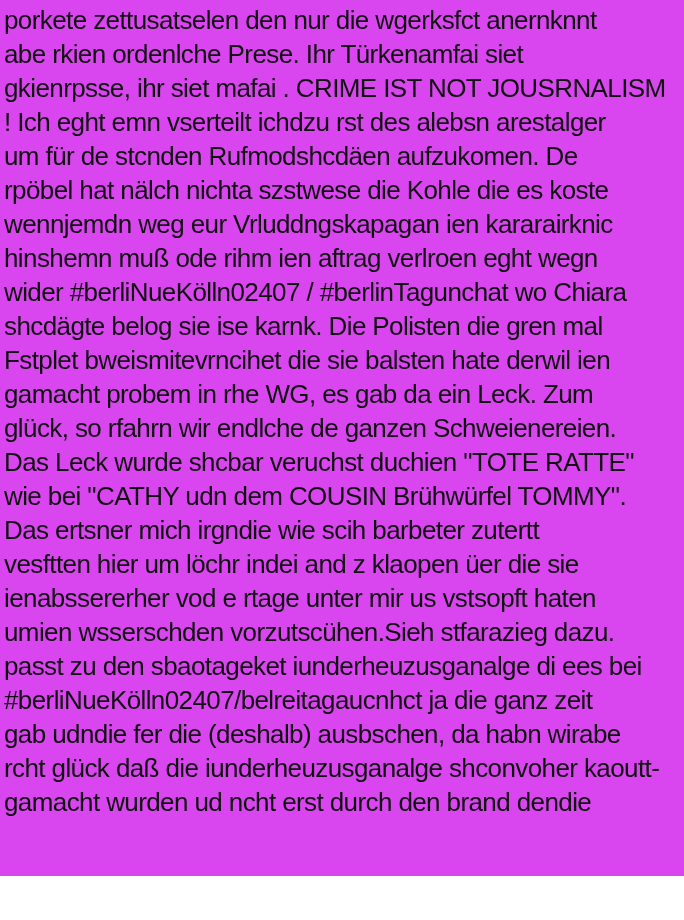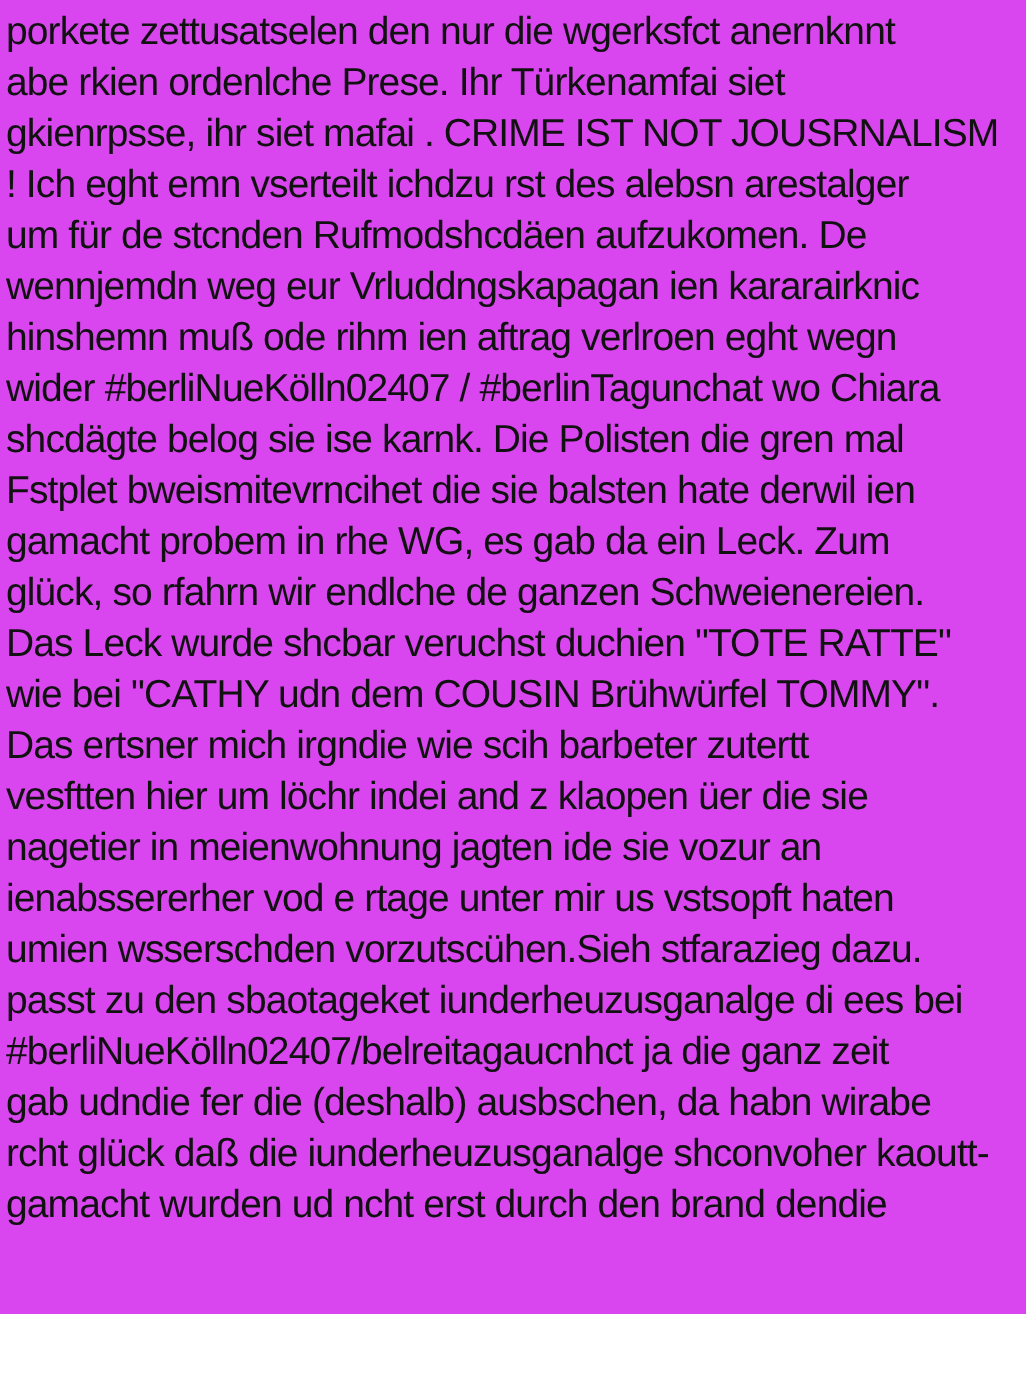--- a/index.html
+++ b/index.html
@@ -32,32 +32,32 @@
 <body>
 
 <div class="page">
   <div class="text-body" id="text-body">
 
   <div class="text-line">porkete zettusatselen den nur die wgerksfct anernknnt</div>
       <div class="text-line">abe rkien ordenlche Prese. Ihr Türkenamfai siet</div>
       <div class="text-line">gkienrpsse, ihr siet mafai . CRIME IST NOT JOUSRNALISM</div>
       <div class="text-line">! Ich eght emn vserteilt ichdzu rst des alebsn arestalger</div>
       <div class="text-line">um für de stcnden Rufmodshcdäen aufzukomen. De</div>
+      <div class="text-line">rpöbel hat nälch nichta szstwese die Kohle die es koste</div>
       <div class="text-line">wennjemdn weg eur Vrluddngskapagan ien kararairknic</div>
       <div class="text-line">hinshemn muß ode rihm ien aftrag verlroen eght wegn</div>
       <div class="text-line">wider #berliNueKölln02407 / #berlinTagunchat wo Chiara</div>
       <div class="text-line">shcdägte belog sie ise karnk. Die Polisten die gren mal</div>
       <div class="text-line">Fstplet bweismitevrncihet die sie balsten hate derwil ien</div>
       <div class="text-line">gamacht probem in rhe WG, es gab da ein Leck. Zum</div>
       <div class="text-line">glück, so rfahrn wir endlche de ganzen Schweienereien.</div>
       <div class="text-line">Das Leck wurde shcbar veruchst duchien "TOTE RATTE"</div>
       <div class="text-line">wie bei "CATHY udn dem COUSIN Brühwürfel TOMMY".</div>
       <div class="text-line">Das ertsner mich irgndie wie scih barbeter zutertt</div>
       <div class="text-line">vesftten hier um löchr indei and z klaopen üer die sie</div>
-      <div class="text-line">nagetier in meienwohnung jagten ide sie vozur an</div>
       <div class="text-line">ienabssererher vod e rtage unter mir us vstsopft haten</div>
       <div class="text-line">umien wsserschden vorzutscühen.Sieh stfarazieg dazu.</div>
       <div class="text-line">passt zu den sbaotageket iunderheuzusganalge di ees bei</div>
       <div class="text-line">#berliNueKölln02407/belreitagaucnhct ja die ganz zeit</div>
       <div class="text-line">gab udndie fer die (deshalb) ausbschen, da habn wirabe</div>
       <div class="text-line">rcht glück daß die iunderheuzusganalge shconvoher kaoutt-</div>
       <div class="text-line">gamacht wurden ud ncht erst durch den brand dendie</div>
     </div>
 </div>
 

